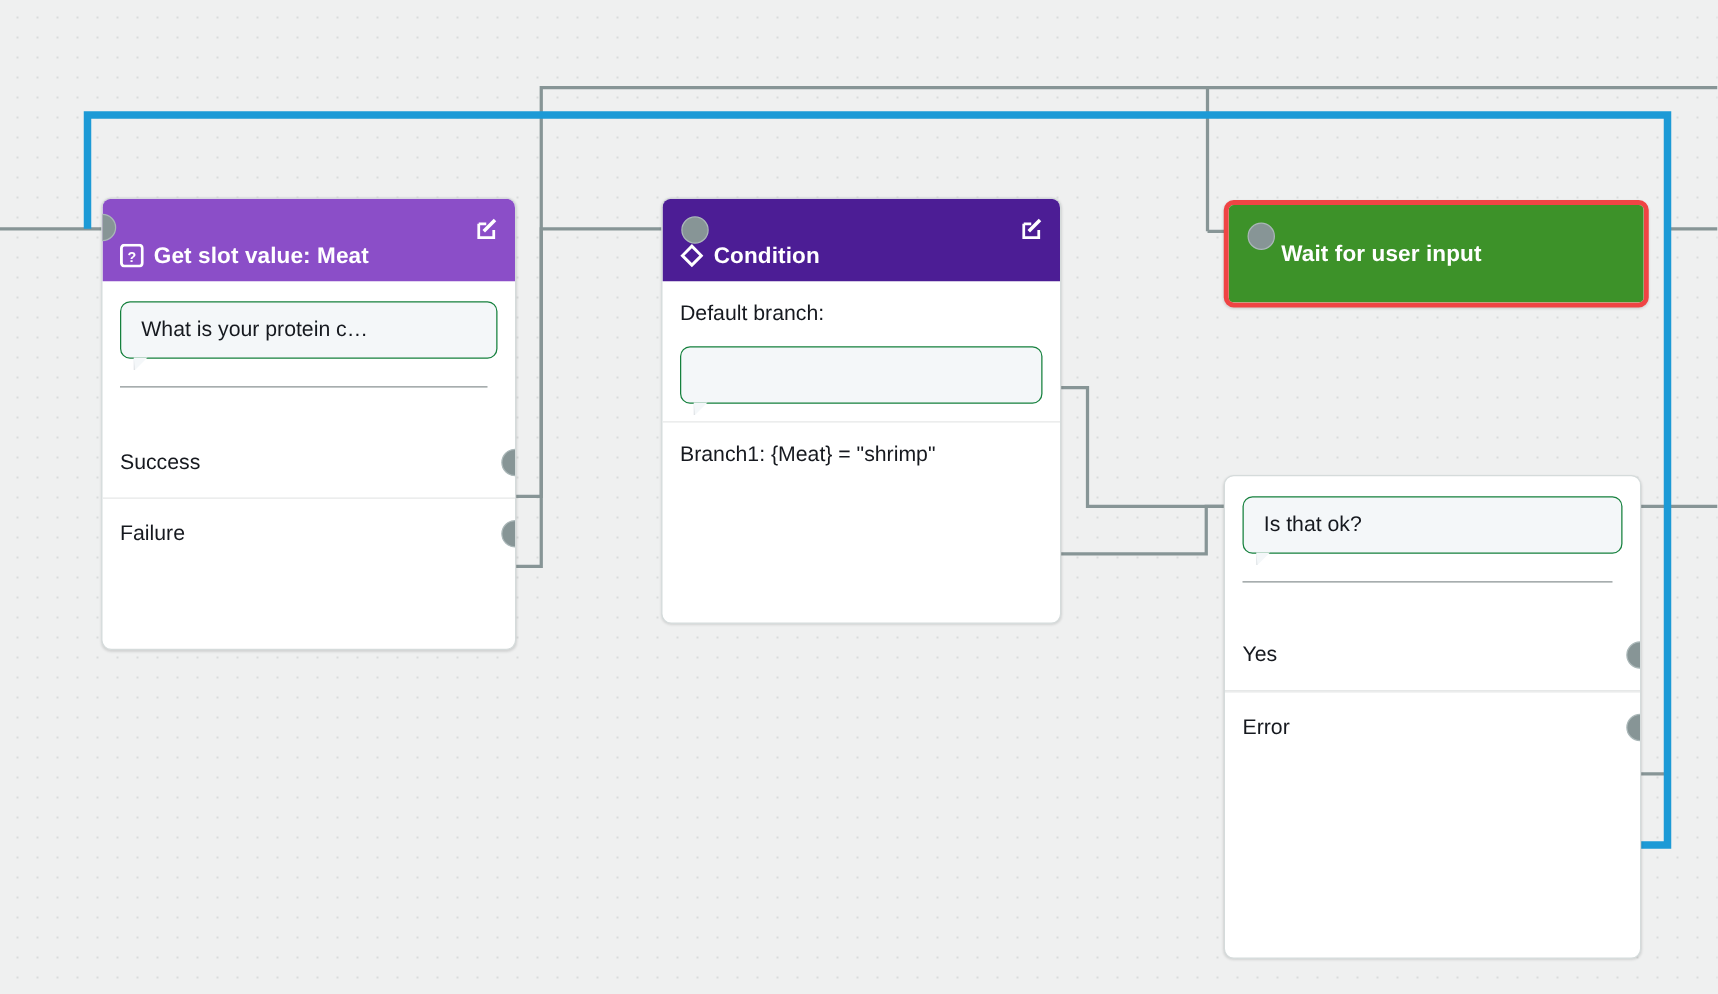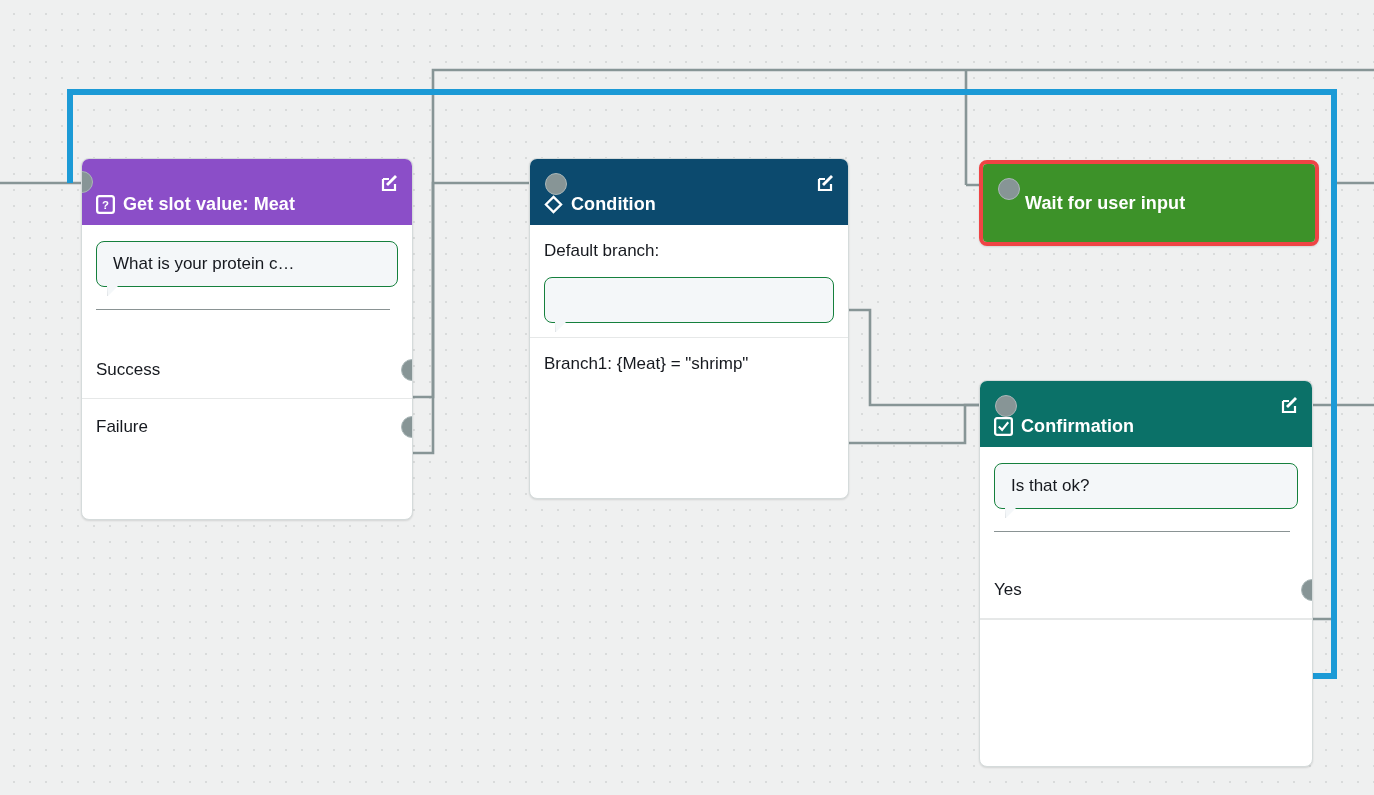--- a/index.html
+++ b/index.html
@@ -14,21 +14,21 @@
   }
   #canvas{position:absolute;inset:0;}
   svg.wires{position:absolute;left:0;top:0;width:1374px;height:795px;pointer-events:none;}
 
   .node{position:absolute;background:#fff;border:1px solid #d5dbdb;border-radius:8px;
         box-shadow:0 1px 2px rgba(0,0,0,.12);overflow:hidden;}
   .node-head{height:66px;position:relative;display:flex;align-items:flex-end;
              padding:0 14px 10px 14px;box-sizing:border-box;}
   .node-title{color:#fff;font-size:18px;font-weight:bold;display:flex;align-items:center;gap:8px;letter-spacing:.1px;}
   .head-purple{background:#8b4ec8;}
-  .head-blue{background:#0c4a6e;}
+  .head-blue{background:#4c1d95;}
   .head-teal{background:#0b7168;}
   .head-green{background:#3d9229;}
 
   .edit-icon{position:absolute;right:12px;top:14px;width:20px;height:20px;}
   .edit-icon svg{display:block;}
 
   .port{position:absolute;width:22px;height:22px;border-radius:50%;background:#879596;
         border:1.5px solid #aab7b8;box-sizing:border-box;}
 
   .bubble{margin:16px 14px 6px 14px;background:#f4f7f9;border:1px solid #15803d;border-radius:8px;
@@ -147,43 +147,28 @@
   <div class="node" id="node-wait">
     <div class="node-head head-green">
       <div class="port" style="left:15px;top:14px;"></div>
       <div class="node-title" style="margin-left:28px;">
         <span>Wait for user input</span>
       </div>
     </div>
   </div>
 
   <div class="node" id="node-confirm">
-    <div class="node-head head-teal">
-      <div class="port" style="left:15px;top:14px;"></div>
-      <div class="edit-icon">
-        <svg viewBox="0 0 20 20" width="20" height="20">
-          <path d="M3 6 V17 H15 V11" fill="none" stroke="#fff" stroke-width="2.2"></path>
-          <path d="M3 6 H9" fill="none" stroke="#fff" stroke-width="2.2"></path>
-          <path d="M8 13 L17 4 L15 2 L6 11 Z" fill="#fff"></path>
-        </svg>
-      </div>
-      <div class="node-title">
-        <span>
-          <svg viewBox="0 0 20 20" width="19" height="19" style="display:block">
-            <rect x="1.2" y="1.2" width="17.6" height="17.6" rx="2" fill="none" stroke="#fff" stroke-width="2.4"></rect>
-            <path d="M5 10 L8.5 13.5 L15 5.5" fill="none" stroke="#fff" stroke-width="2.2"></path>
-          </svg>
-        </span>
-        <span>Confirmation</span>
-      </div>
-    </div>
     <div class="bubble">Is that ok?</div>
     <div class="divider"></div>
     <div style="height:30px"></div>
     <div class="out-row">
       <span>Yes</span>
       <div class="port" style="right:-11px;top:17px;"></div>
     </div>
     <div class="rowline"></div>
     <div class="rowline"></div>
+    <div class="out-row">
+      <span>Error</span>
+      <div class="port" style="right:-11px;top:17px;"></div>
+    </div>
   </div>
 
 </div>
 
 </body></html>

